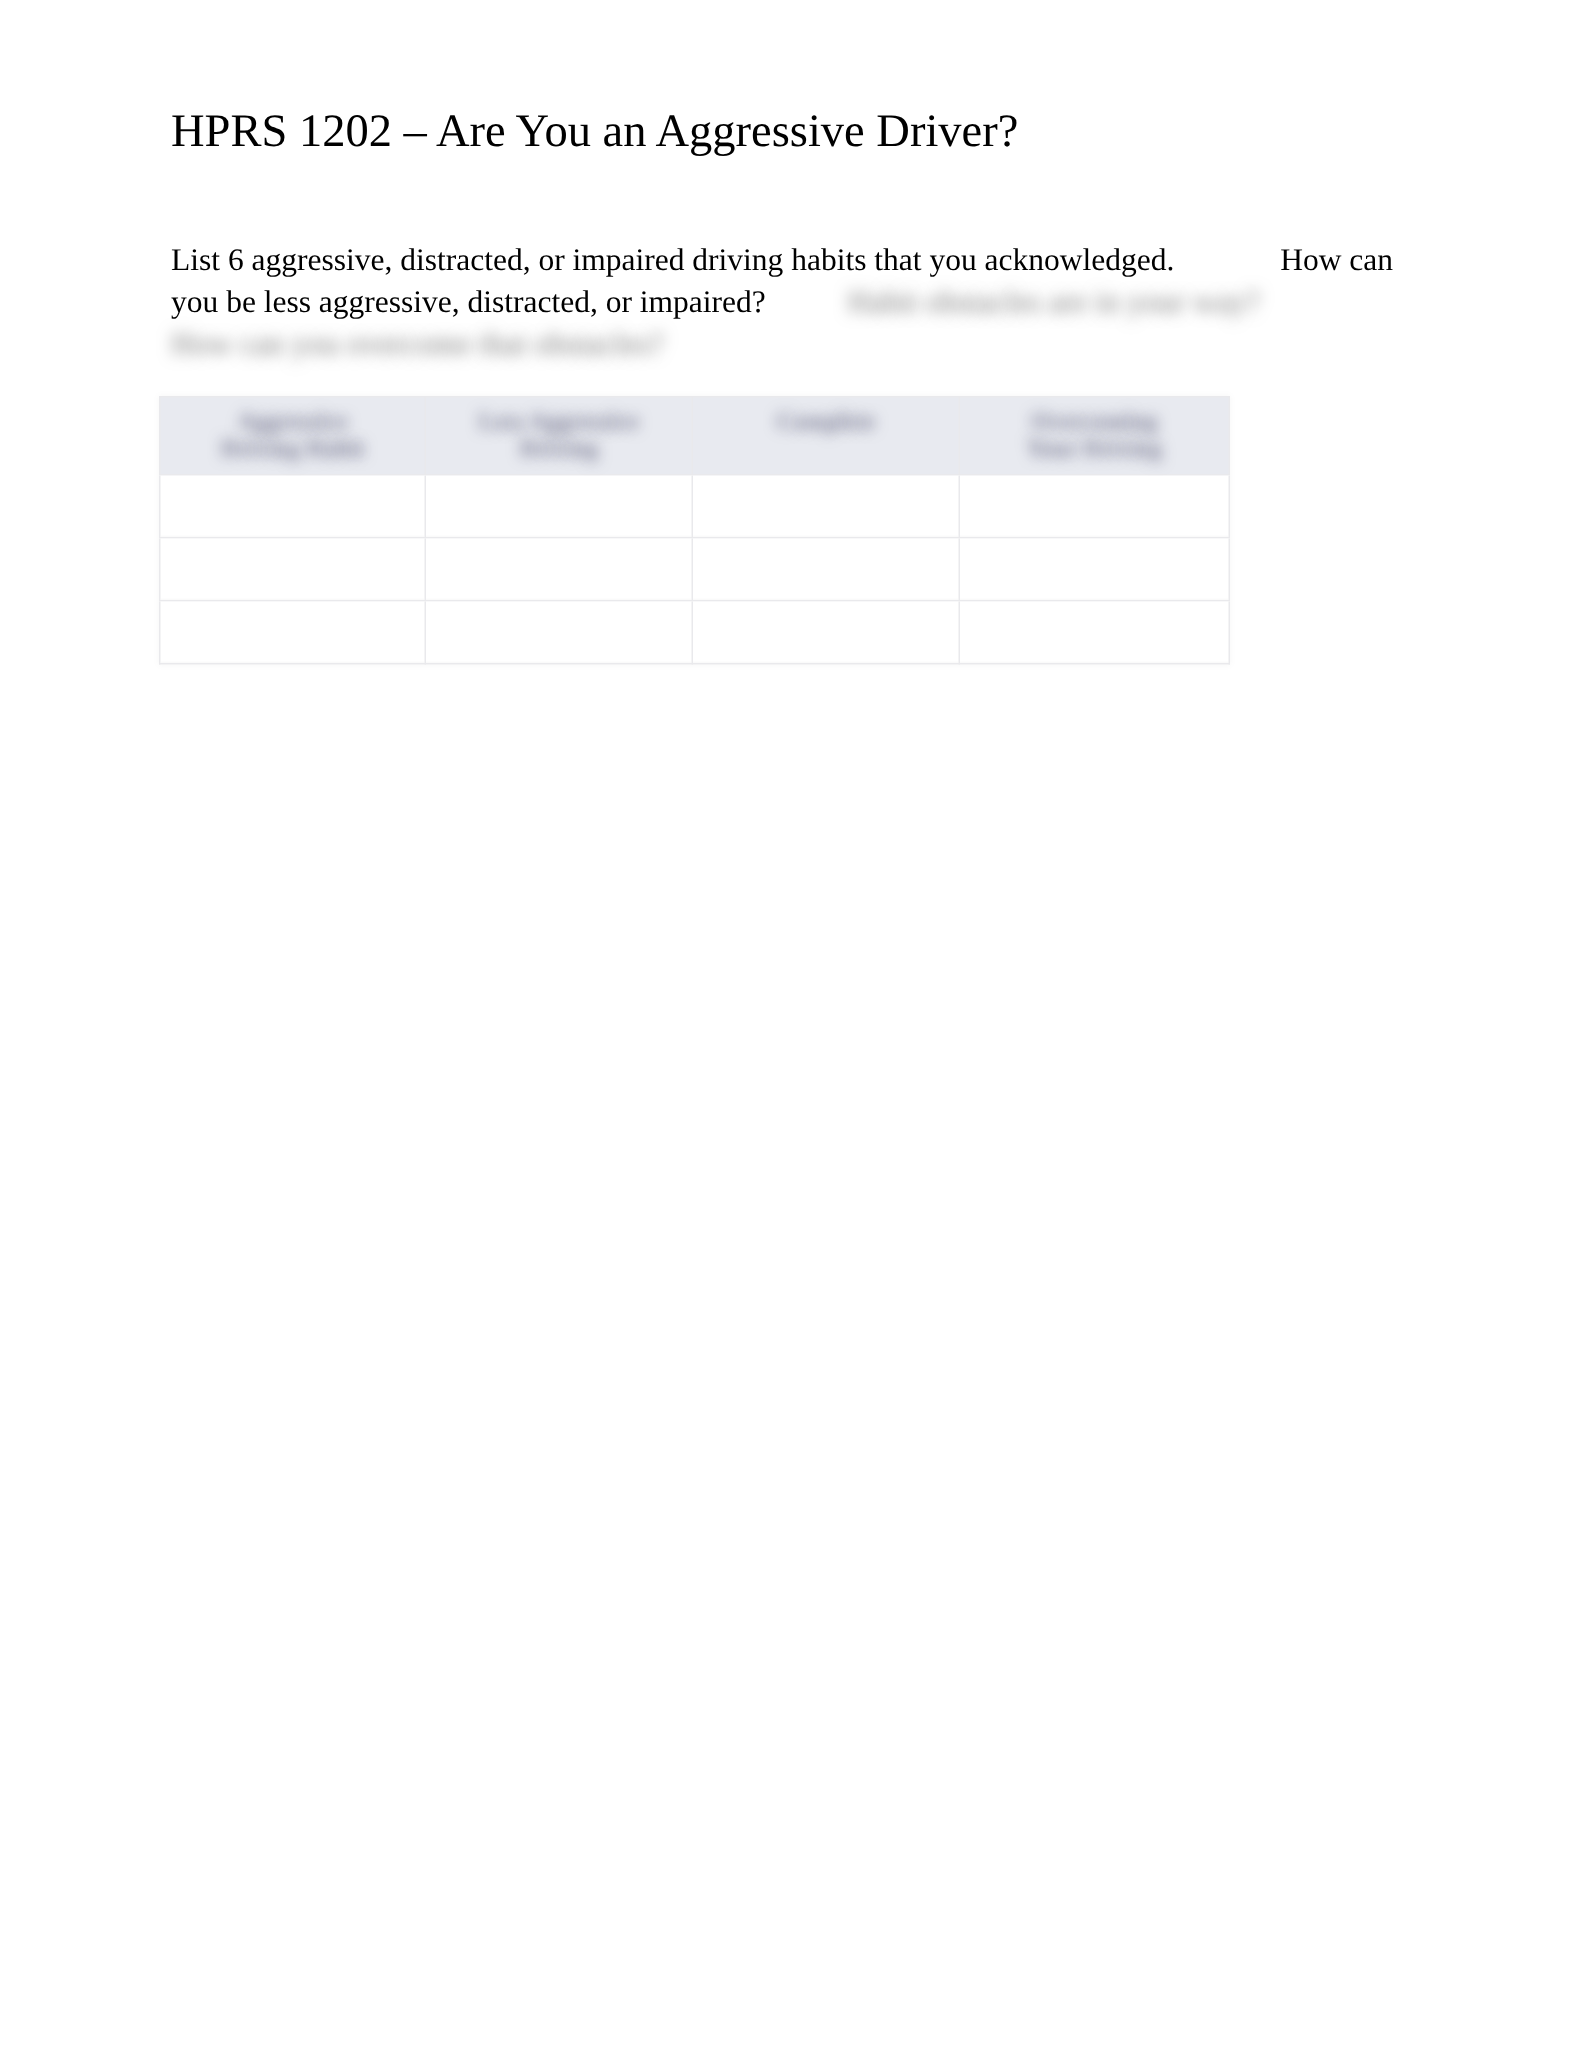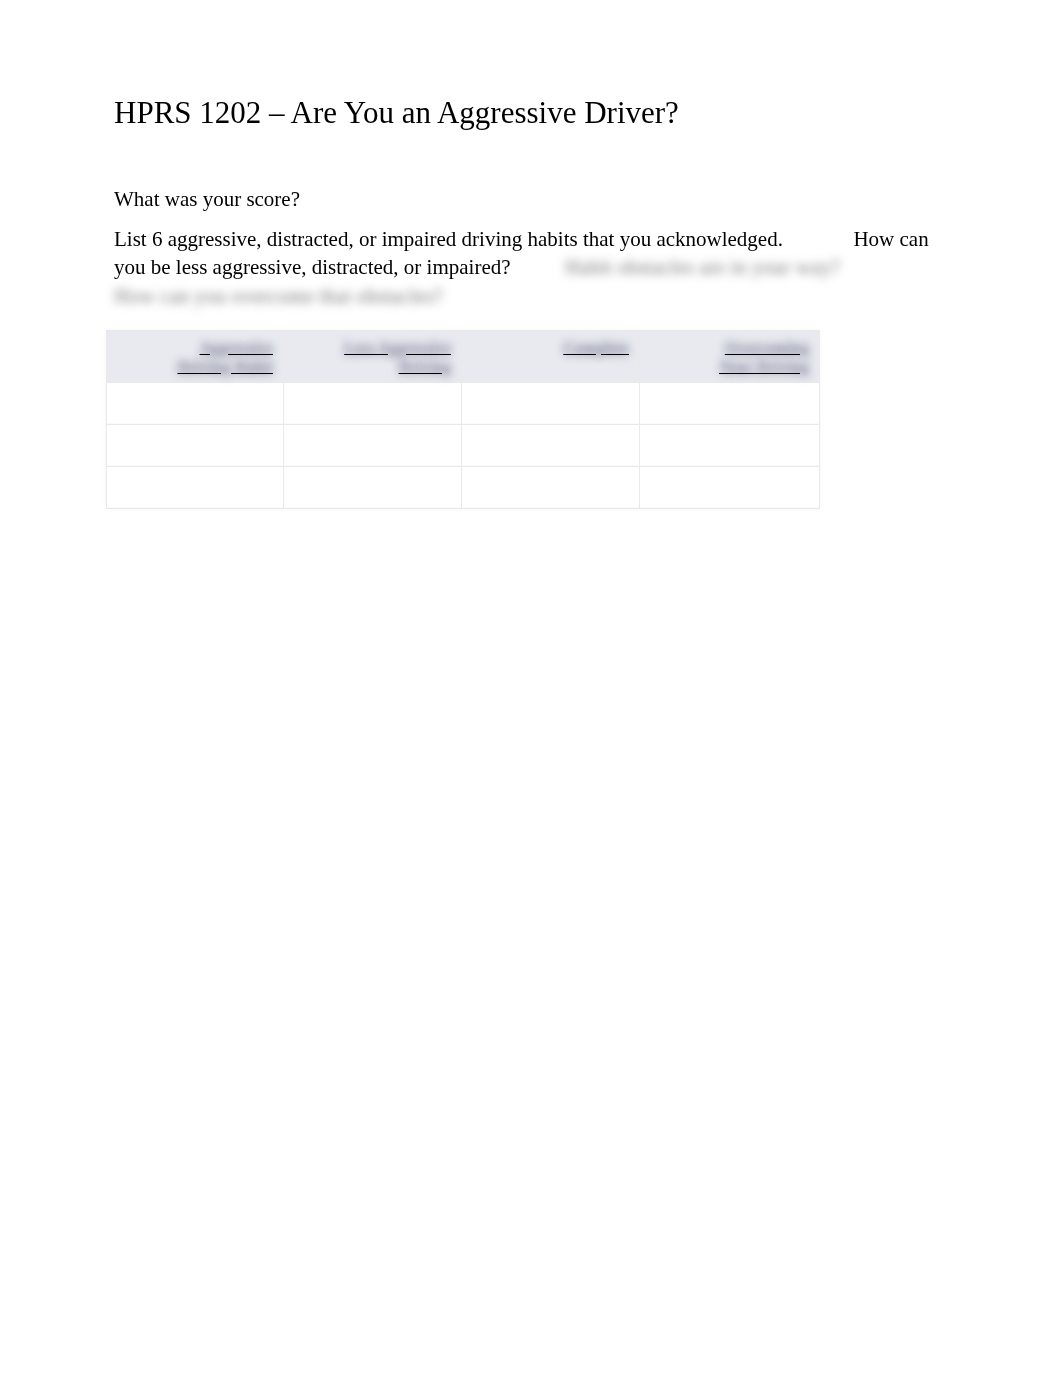--- a/index.html
+++ b/index.html
@@ -4,21 +4,21 @@
   <style>
     * { box-sizing: border-box; margin: 0; padding: 0; }
     html, body {
       width: 1062px;
       height: 1377px;
       background: #ffffff;
       font-family: "Times New Roman", Times, serif;
       color: #000000;
     }
     .page {
-      padding: 94px 114px 0 114px;
+      padding: 68px 114px 0 114px;
     }
     .title {
       font-size: 31px;
       font-weight: 400;
       line-height: 1.25;
       margin-bottom: 52px;
     }
     .line {
       font-size: 21px;
       line-height: 1.35;
@@ -56,23 +56,22 @@
       width: 714px;
       border-collapse: separate;
       border-spacing: 0;
       margin-top: 10px;
       margin-left: -8px;
     }
     table.assess th, table.assess td {
       border-right: 1px solid #e9e9ec;
       border-bottom: 1px solid #e9e9ec;
       vertical-align: top;
-      text-align: right;
+      text-align: center;
       font-weight: 400;
-      text-decoration: underline;
     }
     table.assess th:first-child, table.assess td:first-child {
       border-left: 1px solid #e9e9ec;
     }
     table.assess thead th {
       background: #e8eaf0;
       border-top: 1px solid #e9e9ec;
       height: 52px;
       padding: 8px 10px 6px 10px;
       font-size: 16px;
@@ -101,21 +100,20 @@
     }
   </style>
 </head>
 <body>
 
 <div class="page">
 
   <h1 class="title">HPRS 1202 – Are You an Aggressive Driver?</h1>
 
 
-  <div class="line">What was your score?</div>
 
   <div class="para">
     <span>List 6 aggressive, distracted, or impaired driving habits that you acknowledged.</span>
     <span class="gap-inline"></span>
     <span>How can you be less aggressive, distracted, or impaired?</span>
     <span class="gap-inline-sm"></span>
     <span class="blurred">Habit obstacles are in your way?</span>
     <br>
     <span class="blurred">How can you overcome that obstacles?</span>
   </div>

